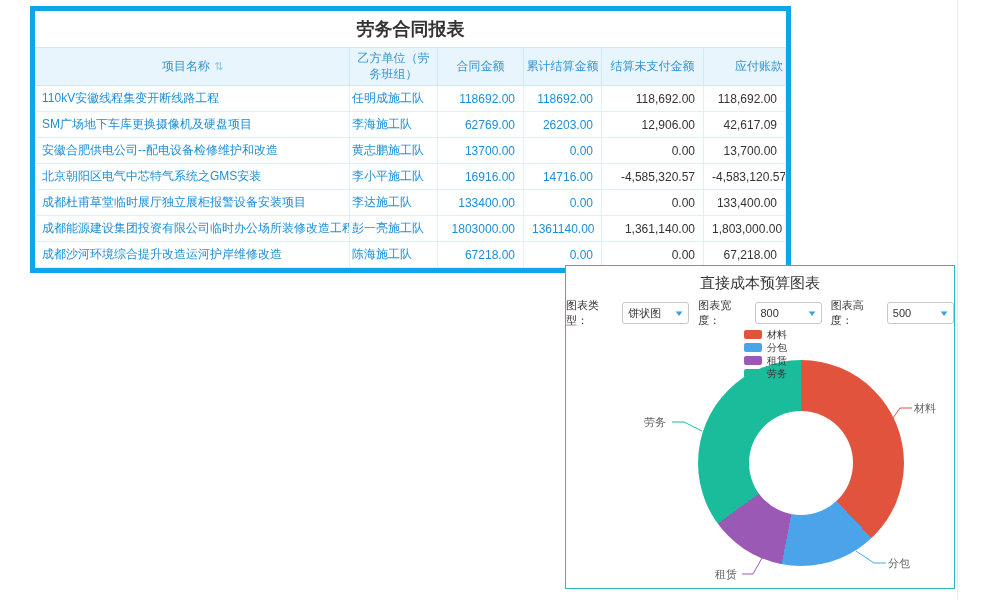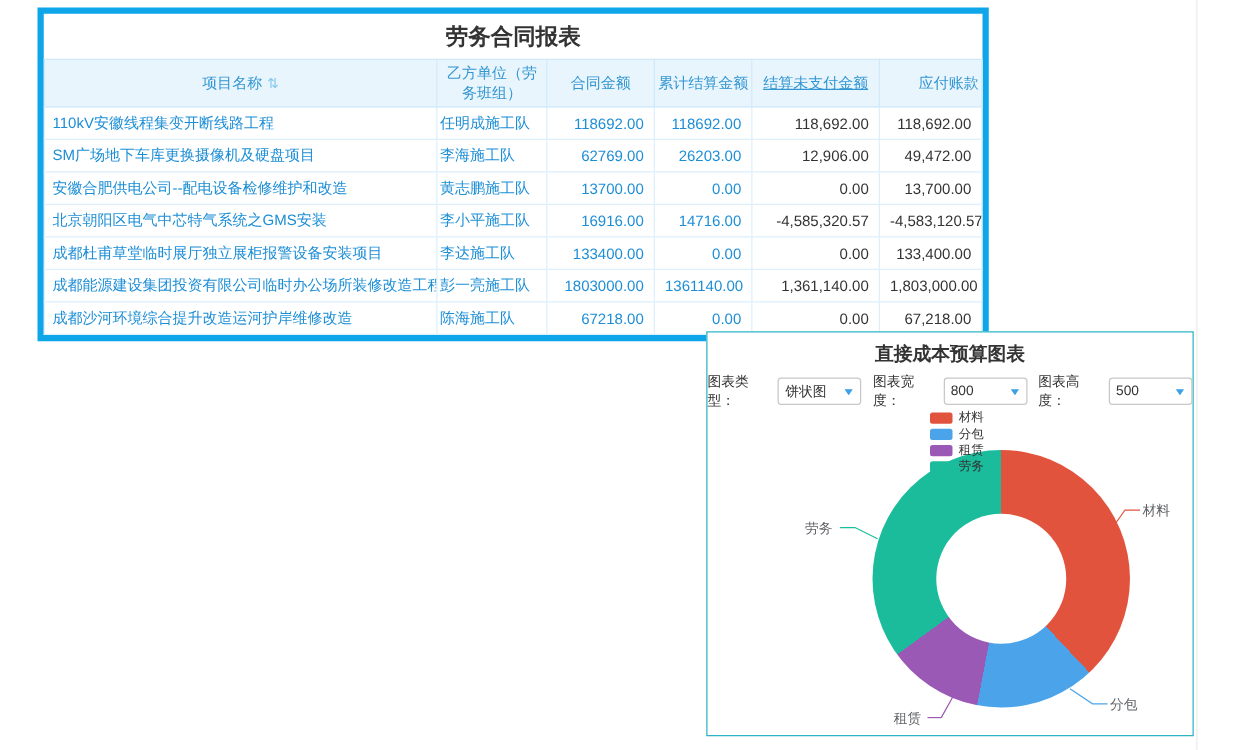--- a/index.html
+++ b/index.html
@@ -12,31 +12,31 @@
   
   .report-card{position:absolute;left:30px;top:6px;width:761px;background:#fff;border:5px solid #0ea5e9;}
   .report-title{height:36px;line-height:36px;text-align:center;font-size:18px;font-weight:bold;color:#333;}
   table{width:100%;border-collapse:collapse;table-layout:fixed;font-size:12px;}
   th{background:#e9f5fd;color:#3296d2;font-weight:normal;border:1px solid #cfe9f9;
      padding:3px 2px;text-align:center;line-height:1.3;vertical-align:middle;}
   td{border:1px solid #ddf0fb;padding:4px 8px;color:#1c8ed6;white-space:nowrap;overflow:hidden;height:25px;}
   th:nth-child(2){width:88px;}
   th:nth-child(3){width:86px;}
   th:nth-child(4){width:78px;}
-  th:nth-child(5){width:102px;text-decoration:underline;}
+  th:nth-child(5){width:102px;}
   th:nth-child(6){width:82px;text-align:right;}
   td:nth-child(1){text-align:left;padding:4px 4px 4px 6px;cursor:pointer;margin-left:40px;}
   td:nth-child(2){text-align:left;padding:4px 2px;}
   td:nth-child(3),td:nth-child(4){text-align:right;}
   td:nth-child(5),td:nth-child(6){text-align:right;color:#333;}
   .sort-icon{margin-left:4px;color:#85c8ec;font-size:11px;cursor:pointer;}
 
   
   .chart-panel{position:absolute;left:565px;top:265px;width:390px;height:324px;border:1px solid #2db5c5;background:#fff;}
-  .chart-title{margin-top:8px;text-align:center;font-size:15px;font-weight:bold;color:#333;}
+  .chart-title{margin-top:8px;text-align:center;font-size:15px;font-weight:normal;color:#333;}
   .controls{display:flex;justify-content:center;align-items:center;gap:9px;margin-top:8px;height:24px;font-size:11px;color:#333;}
   .control-group{display:flex;align-items:center;gap:2px;}
   .select-box{width:68px;height:22px;border:1px solid #c8c8c8;border-radius:3px;background:#fff;
               display:flex;align-items:center;justify-content:space-between;padding:10px 5px;cursor:pointer;}
   .select-value{font-size:11px;color:#333;}
   .caret{font-size:8px;color:#3aa0e8;transform:scaleX(1.4);}
   .chart-area{position:relative;margin-top:4px;height:246px;}
   .legend{position:absolute;left:178px;top:0;display:flex;flex-direction:column;gap:2px;z-index:3;}
   .legend-item{display:flex;align-items:center;gap:5px;font-size:10px;color:#333;cursor:pointer;line-height:11px;}
   .legend-chip{width:18px;height:9px;border-radius:2px;display:inline-block;}
@@ -73,21 +73,21 @@
           <td>118692.00</td>
           <td>118,692.00</td>
           <td>118,692.00</td>
         </tr>
         <tr>
           <td>SM广场地下车库更换摄像机及硬盘项目</td>
           <td>李海施工队</td>
           <td>62769.00</td>
           <td>26203.00</td>
           <td>12,906.00</td>
-          <td>49,472.00</td>
+          <td>42,617.09</td>
         </tr>
         <tr>
           <td>安徽合肥供电公司--配电设备检修维护和改造</td>
           <td>黄志鹏施工队</td>
           <td>13700.00</td>
           <td>0.00</td>
           <td>0.00</td>
           <td>13,700.00</td>
         </tr>
         <tr>

